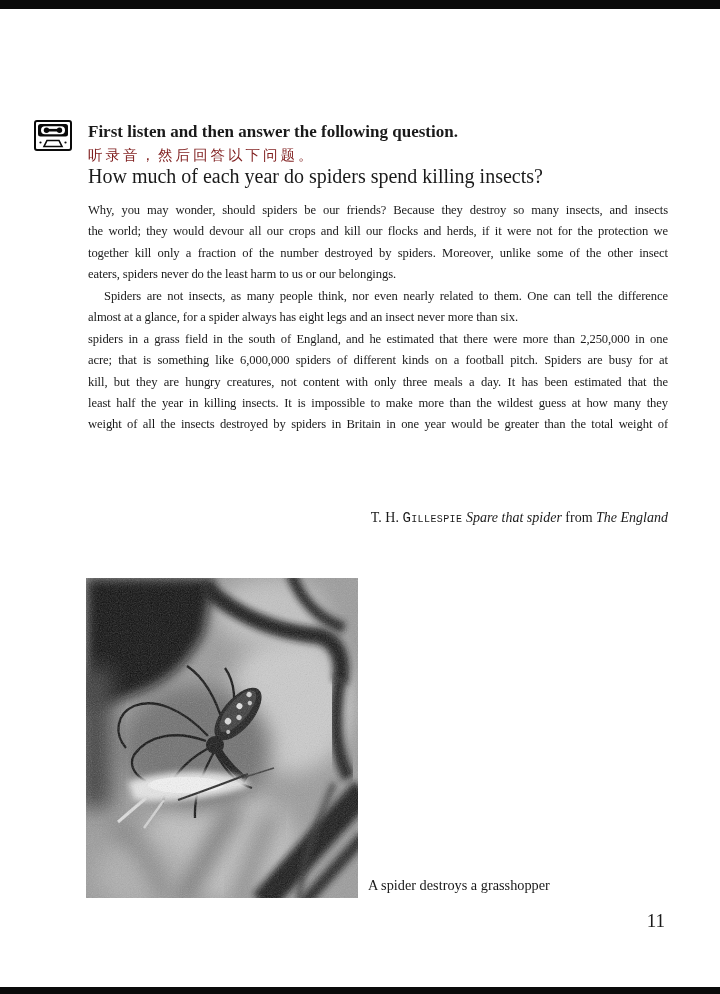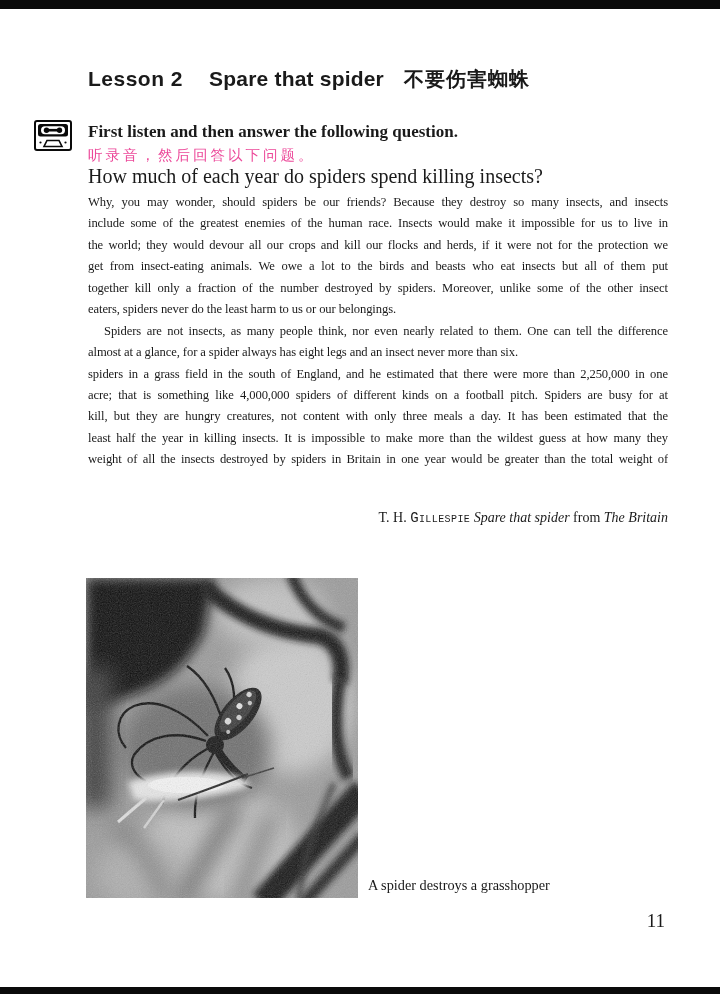--- a/index.html
+++ b/index.html
@@ -30,26 +30,26 @@
   
   .cassette{position:absolute;left:34px;top:120px;width:38px;height:31px;}
 
   
   .instructions{position:absolute;left:88px;top:122px;width:580px;}
   .instr-bold{
     margin:0;font-size:17px;font-weight:bold;line-height:20px;white-space:nowrap;
   }
   .instr-zh{
     margin:2px 0 0 0;font-size:14.5px;line-height:22px;letter-spacing:3px;
-    font-family:"Liberation Serif","DejaVu Sans",serif;color:#ec4899;white-space:nowrap;
+    font-family:"Liberation Serif","DejaVu Sans",serif;color:#7f1d1d;white-space:nowrap;
   }
   .instr-q{margin:0;font-size:20px;line-height:21px;white-space:nowrap;}
 
   
-  .body-text{position:absolute;left:88px;top:192px;width:580px;}
+  .body-text{position:absolute;left:88px;top:200px;width:580px;}
   .text-line{
     position:relative;
     font-size:12.6px;
     letter-spacing:-0.1px;
     line-height:21.45px;
     height:21.45px;
     overflow:hidden;
     text-align:justify;
     text-align-last:justify;
   }
@@ -77,25 +77,20 @@
     text-align:right;font-size:19px;
   }
 </style>
 </head>
 <body>
 
 <div class="page">
   <div class="scan-bar top"></div>
   <div class="scan-bar bottom"></div>
 
-  <header class="title-row">
-    <span class="lesson-label">Lesson 2</span>
-    <span class="lesson-title">Spare that spider</span>
-    <span class="lesson-title-zh">不要伤害蜘蛛</span>
-  </header>
 
   <span class="cassette">
     <svg viewBox="0 0 38 31" width="38" height="31">
       <rect x="1" y="1" width="36" height="29" rx="2" fill="#ffffff" stroke="#0a0a0a" stroke-width="2"></rect>
       <rect x="4" y="4" width="30" height="12.5" rx="2.5" fill="#0a0a0a"></rect>
       <rect x="7" y="6.2" width="24" height="8" rx="4" fill="#ffffff"></rect>
       <circle cx="12.5" cy="10.2" r="2.7" fill="#0a0a0a"></circle>
       <circle cx="25.5" cy="10.2" r="2.7" fill="#0a0a0a"></circle>
       <rect x="12.5" y="8.9" width="13" height="2.6" fill="#0a0a0a"></rect>
       <path d="M13 20.5 L25 20.5 L28 26.5 L10 26.5 Z" fill="none" stroke="#0a0a0a" stroke-width="1.6"></path>
@@ -105,37 +100,35 @@
   </span>
 
   <section class="instructions">
     <p class="instr-bold">First listen and then answer the following question.</p>
     <p class="instr-zh">听录音，然后回答以下问题。</p>
     <p class="instr-q">How much of each year do spiders spend killing insects?</p>
   </section>
 
   <section class="body-text">
       <div class="text-line"><span>Why, you may wonder, should spiders be our friends? Because they destroy so many insects, and insects</span></div>
-      <div class="text-line"><span>include some of the greatest enemies of the human race. Insects would make it impossible for us to live in</span></div>
       <div class="text-line"><span>the world; they would devour all our crops and kill our flocks and herds, if it were not for the protection we</span></div>
-      <div class="text-line"><span>get from insect-eating animals. We owe a lot to the birds and beasts who eat insects but all of them put</span></div>
       <div class="text-line"><span>together kill only a fraction of the number destroyed by spiders. Moreover, unlike some of the other insect</span></div>
       <div class="text-line last"><span>eaters, spiders never do the least harm to us or our belongings.</span></div>
       <div class="text-line indent"><span>Spiders are not insects, as many people think, nor even nearly related to them. One can tell the difference</span></div>
       <div class="text-line last"><span>almost at a glance, for a spider always has eight legs and an insect never more than six.</span></div>
       <div class="text-line"><span>spiders in a grass field in the south of England, and he estimated that there were more than 2,250,000 in one</span></div>
-      <div class="text-line"><span>acre; that is something like 4,000,000 spiders of different kinds on a football pitch. Spiders are busy for at</span></div>
+      <div class="text-line"><span>acre; that is something like 6,000,000 spiders of different kinds on a football pitch. Spiders are busy for at</span></div>
       <div class="text-line"><span>kill, but they are hungry creatures, not content with only three meals a day. It has been estimated that the</span></div>
       <div class="text-line"><span>least half the year in killing insects. It is impossible to make more than the wildest guess at how many they</span></div>
       <div class="text-line"><span>weight of all the insects destroyed by spiders in Britain in one year would be greater than the total weight of</span></div>
     </section>
 
   <p class="attribution">
     <span><span>T. H. </span><span class="attr-surname">Gillespie</span></span>
-    <span class="attr-italic">Spare that spider</span><span> from </span><span class="attr-italic">The Britain</span>
+    <span class="attr-italic">Spare that spider</span><span> from </span><span class="attr-italic">The England</span>
   </p>
 
   <figure class="figure">
     <svg class="photo" viewBox="0 0 272 320" preserveAspectRatio="none">
       <defs>
         <filter id="b3" x="-30%" y="-30%" width="160%" height="160%">
             <feGaussianBlur stdDeviation="3"></feGaussianBlur>
           </filter>
         <filter id="b6" x="-30%" y="-30%" width="160%" height="160%">
             <feGaussianBlur stdDeviation="6"></feGaussianBlur>

